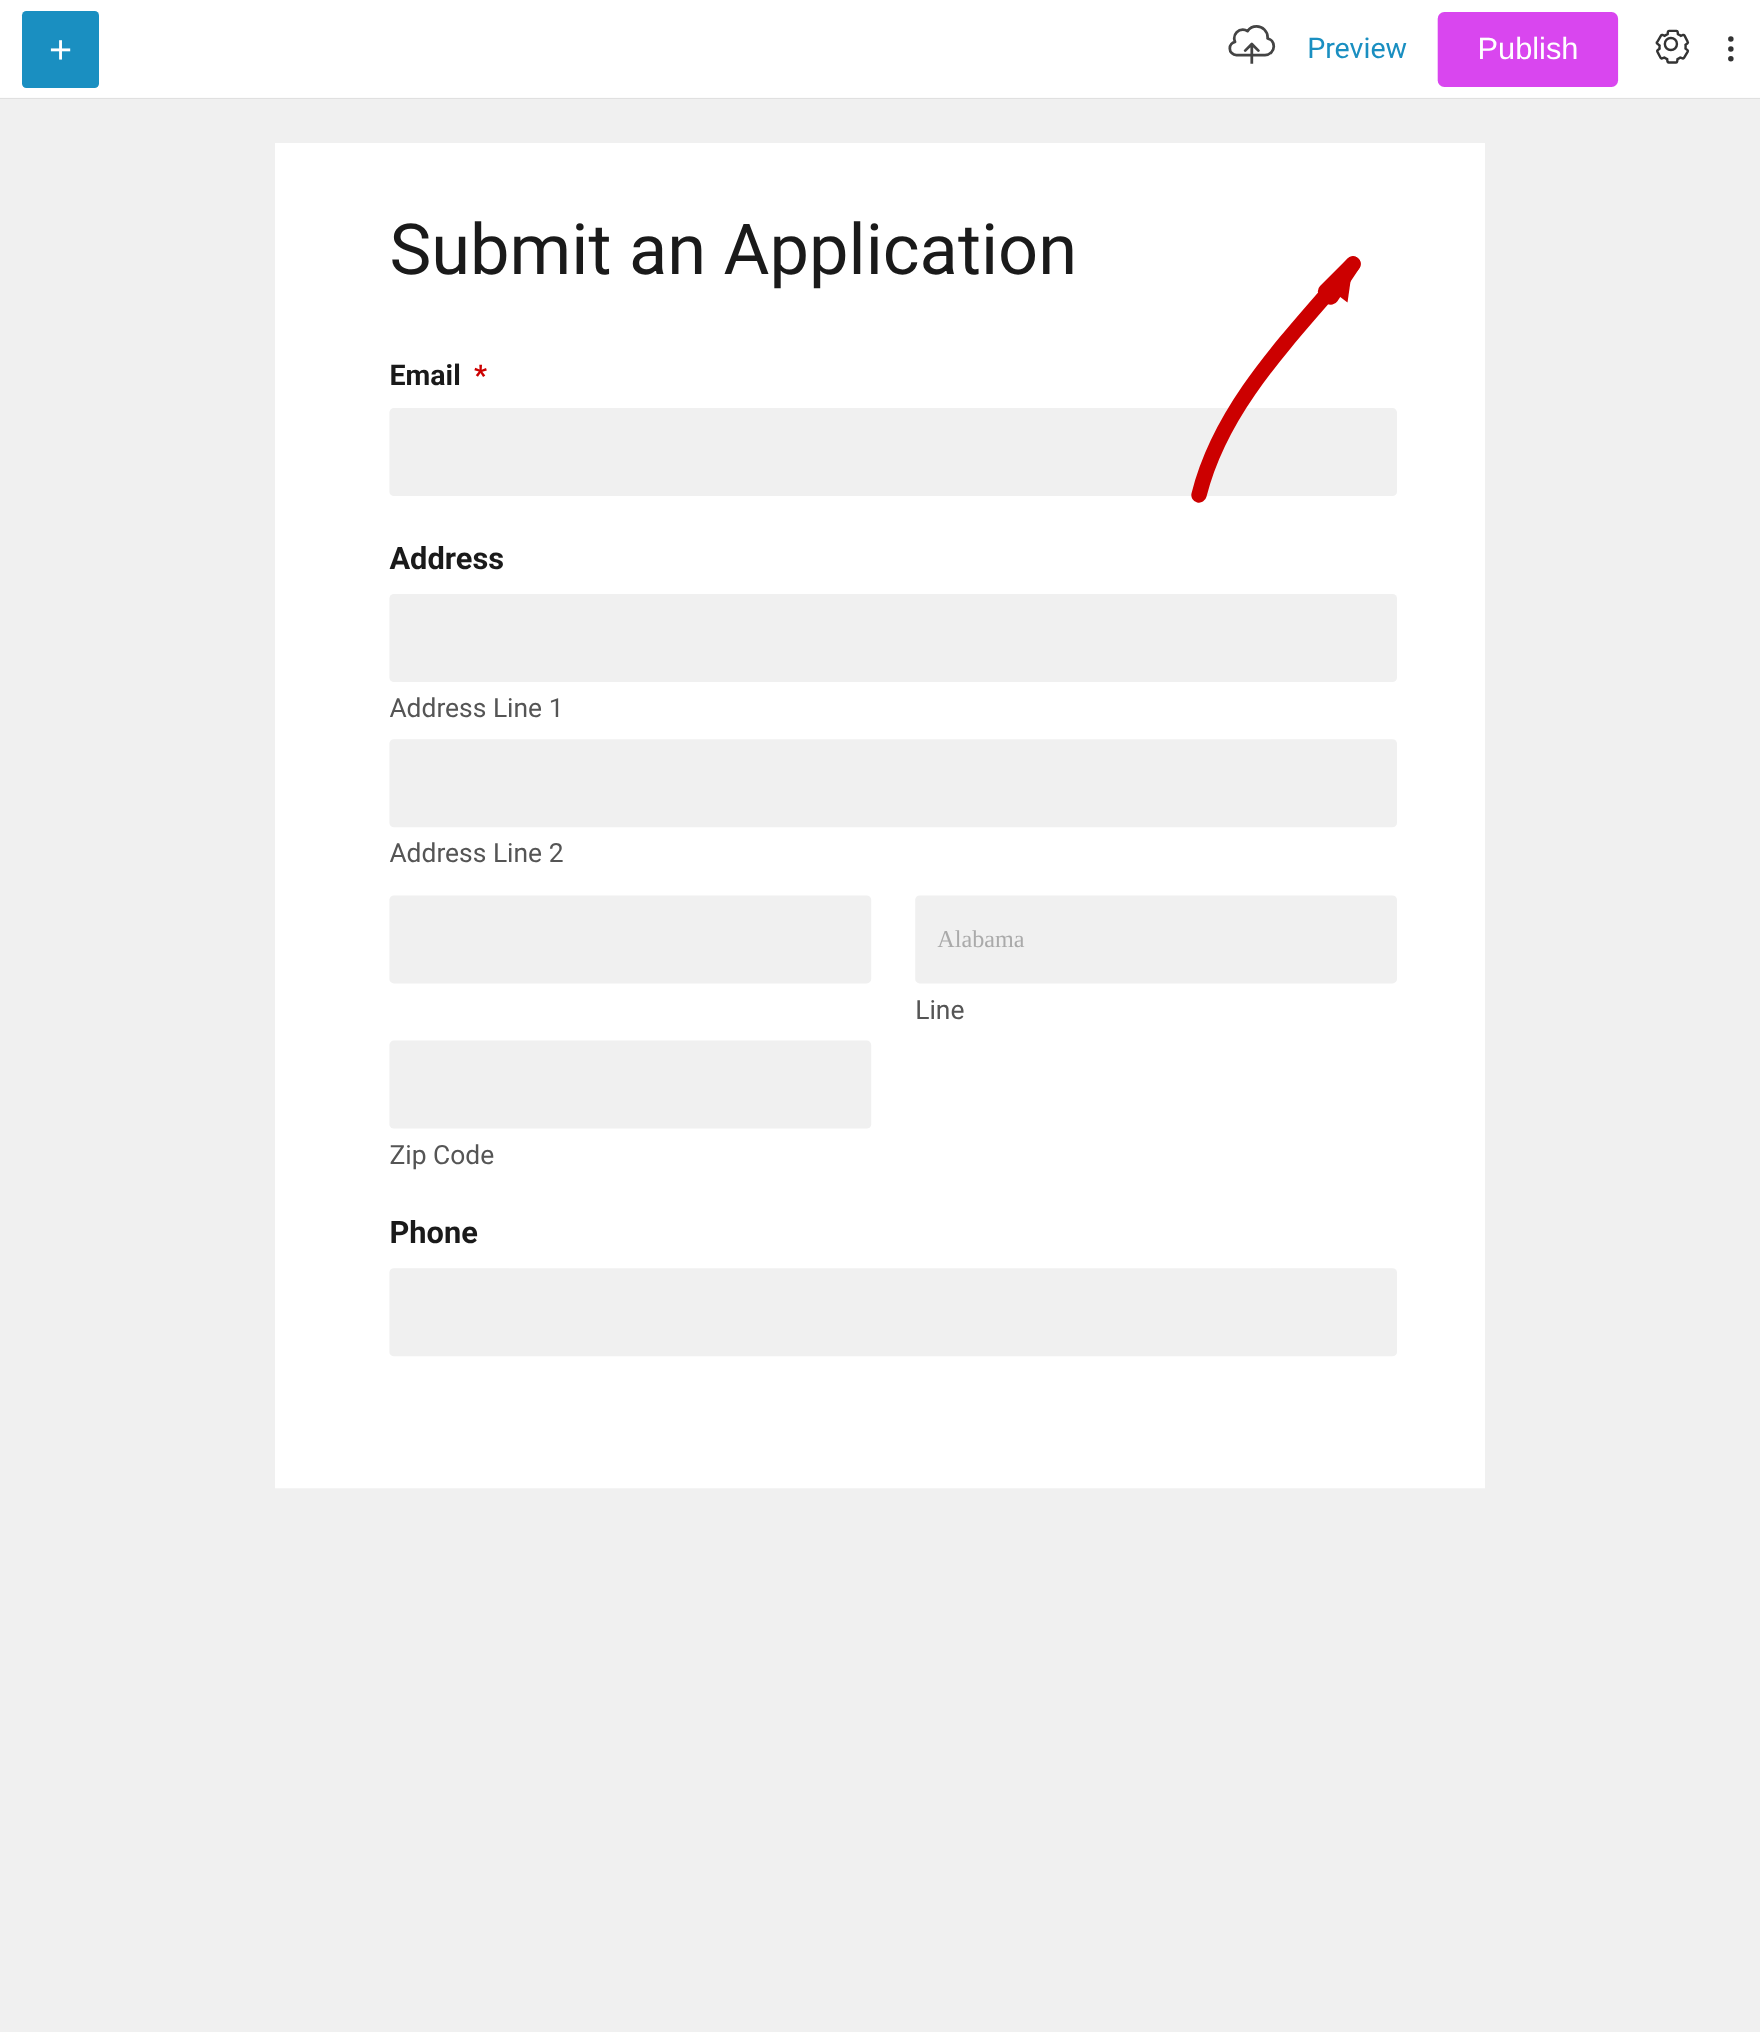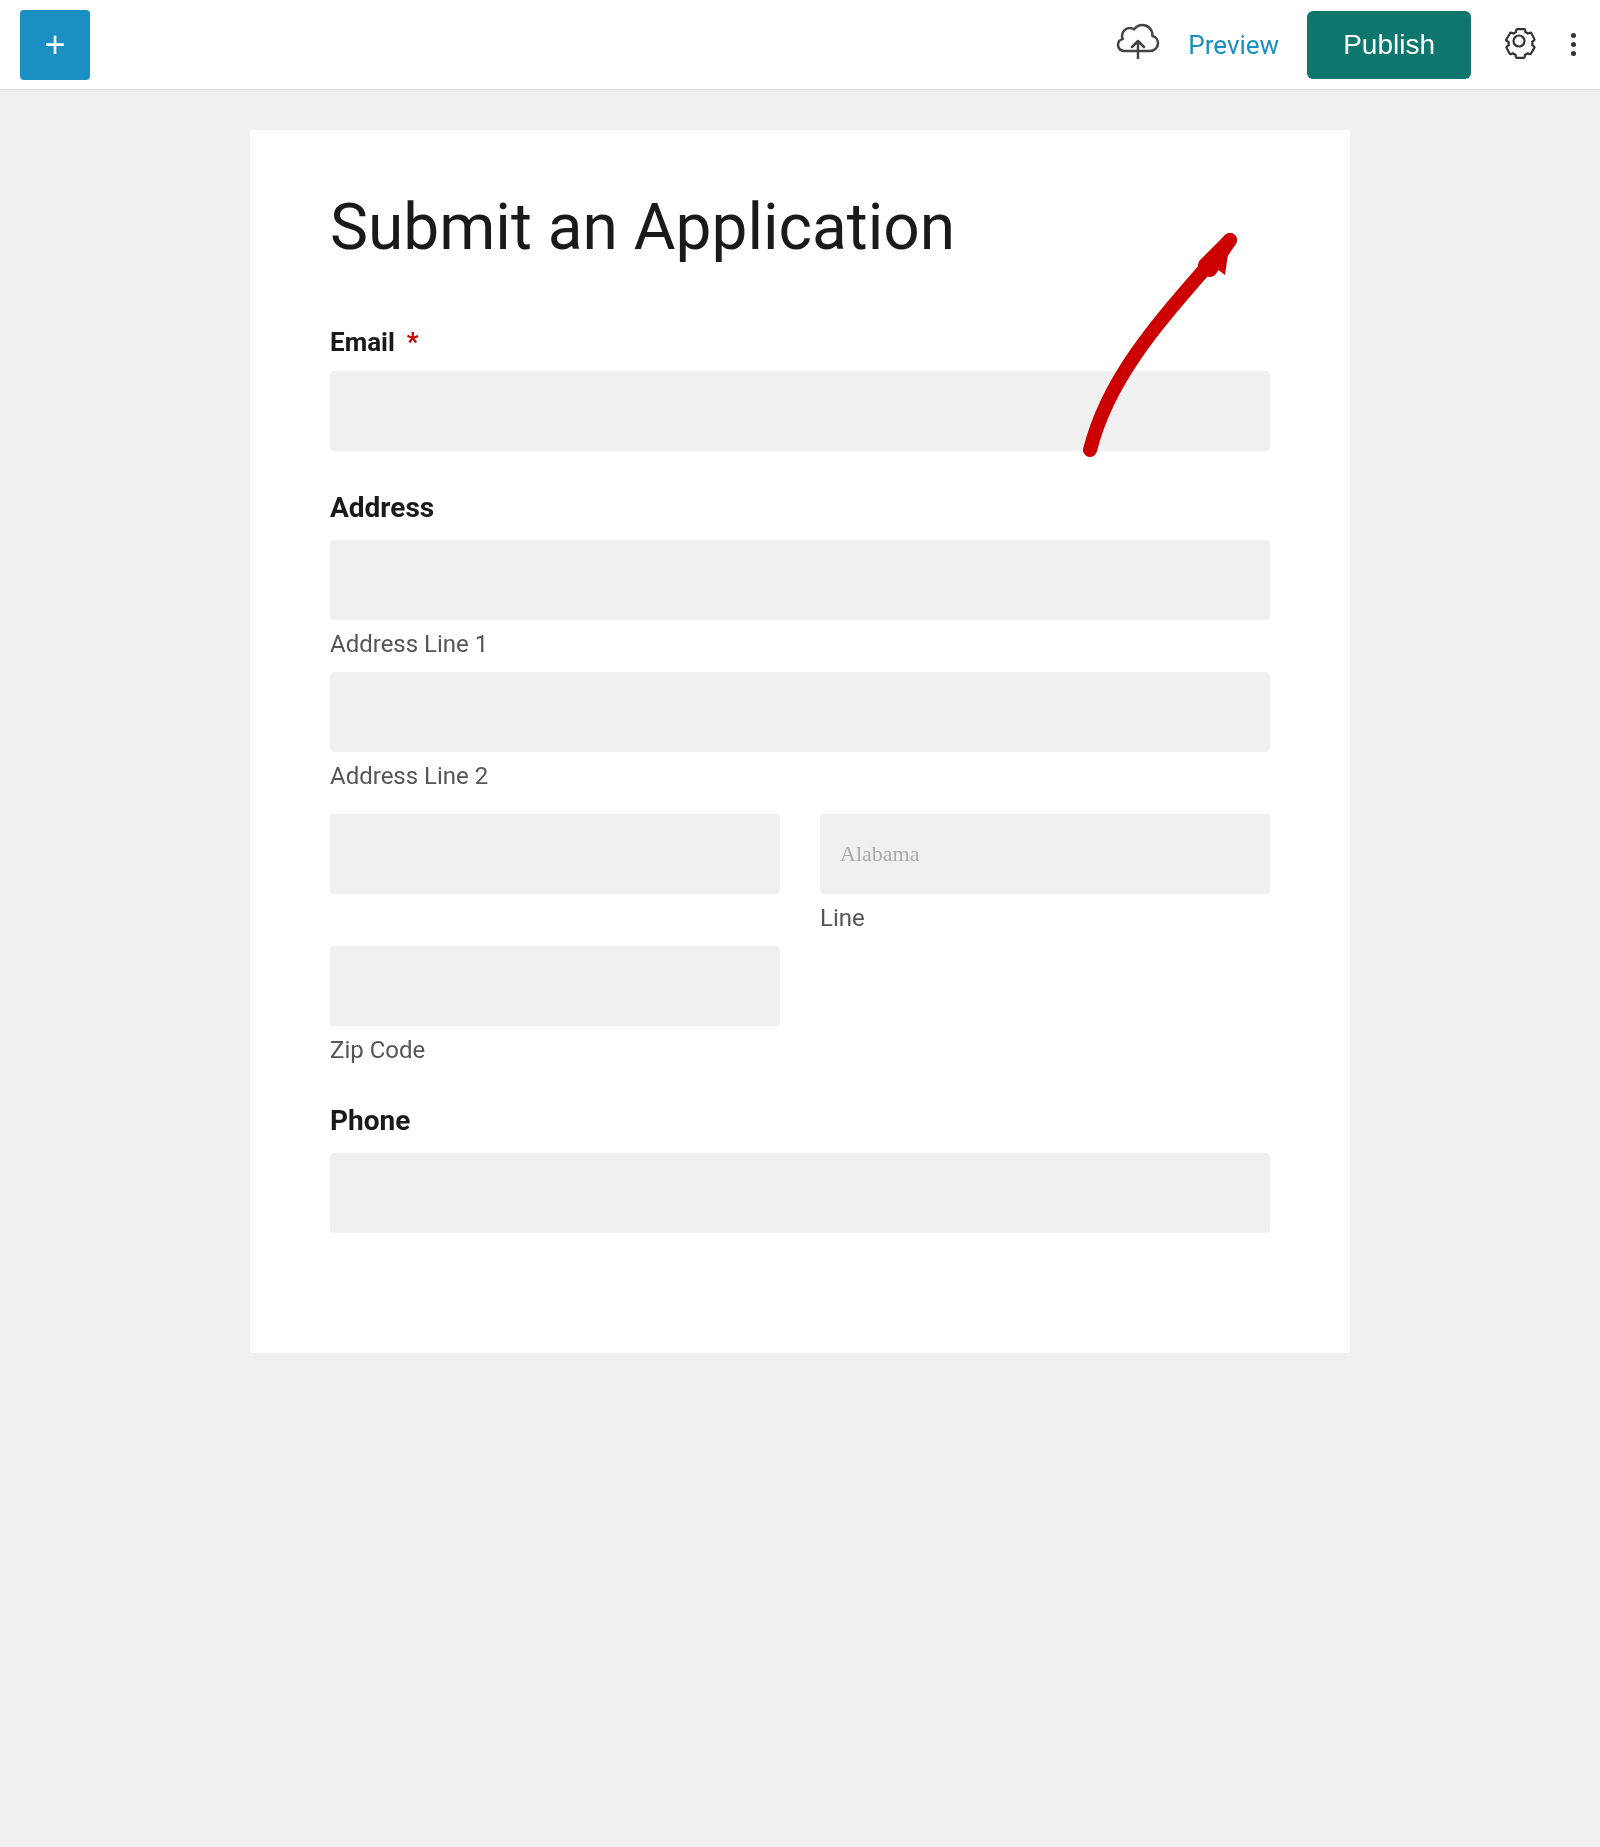--- a/index.html
+++ b/index.html
@@ -62,21 +62,21 @@
 
     .preview-link {
       color: #1a8fc1;
       font-size: 26px;
       text-decoration: none;
       cursor: pointer;
       font-weight: 400;
     }
 
     .publish-button {
-      background: #0f766e;
+      background: #d946ef;
       color: white;
       border: none;
       border-radius: 6px;
       padding: 18px 36px;
       font-size: 28px;
       font-weight: 500;
       cursor: pointer;
     }
 
     .gear-icon {
@@ -105,21 +105,21 @@
     
     .content-wrapper {
       background: #f0f0f0;
       padding: 40px 60px;
       min-height: calc(1847px - 90px);
       position: relative;
     }
 
     .form-container {
       background: #ffffff;
-      padding: 60px 80px 80px 80px;
+      padding: 60px 80px 80px 104px;
       max-width: 1100px;
       margin: 0 auto;
       position: relative;
     }
 
     
     .arrow-annotation {
       position: absolute;
       top: 80px;
       right: 80px;

